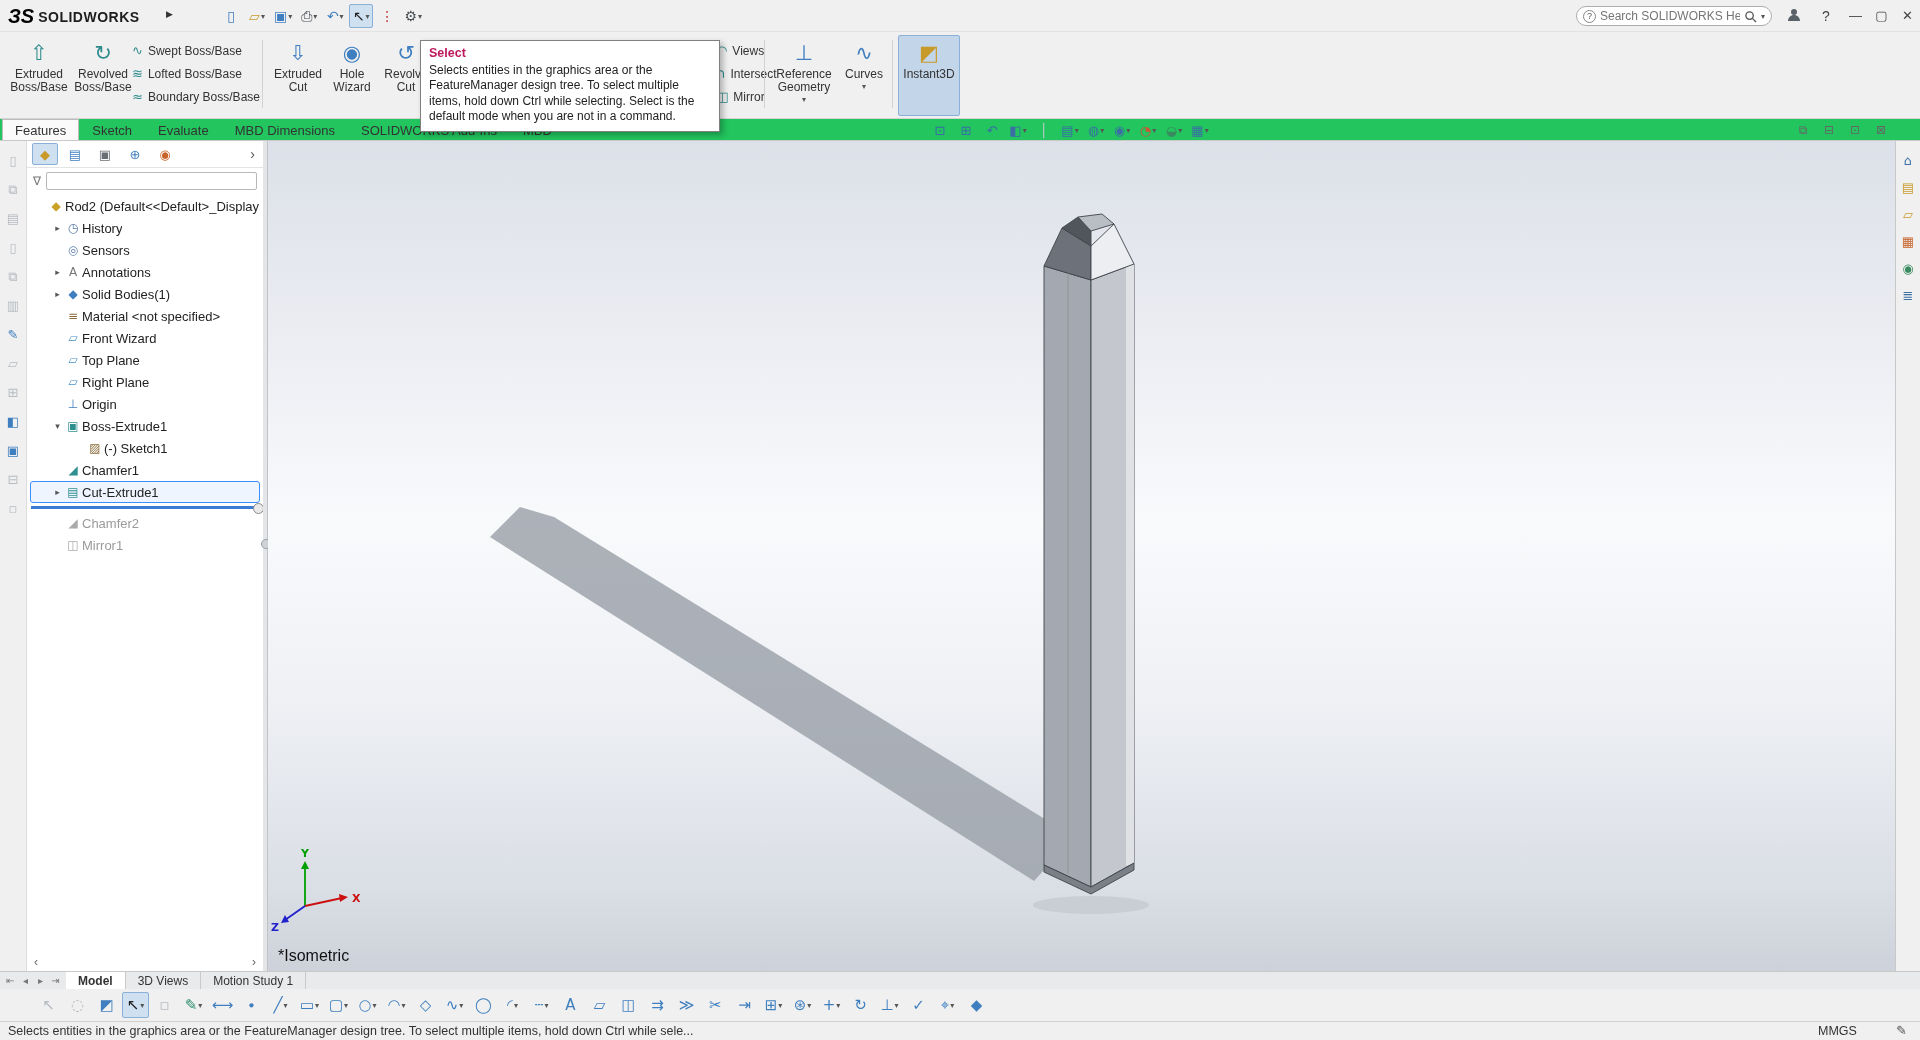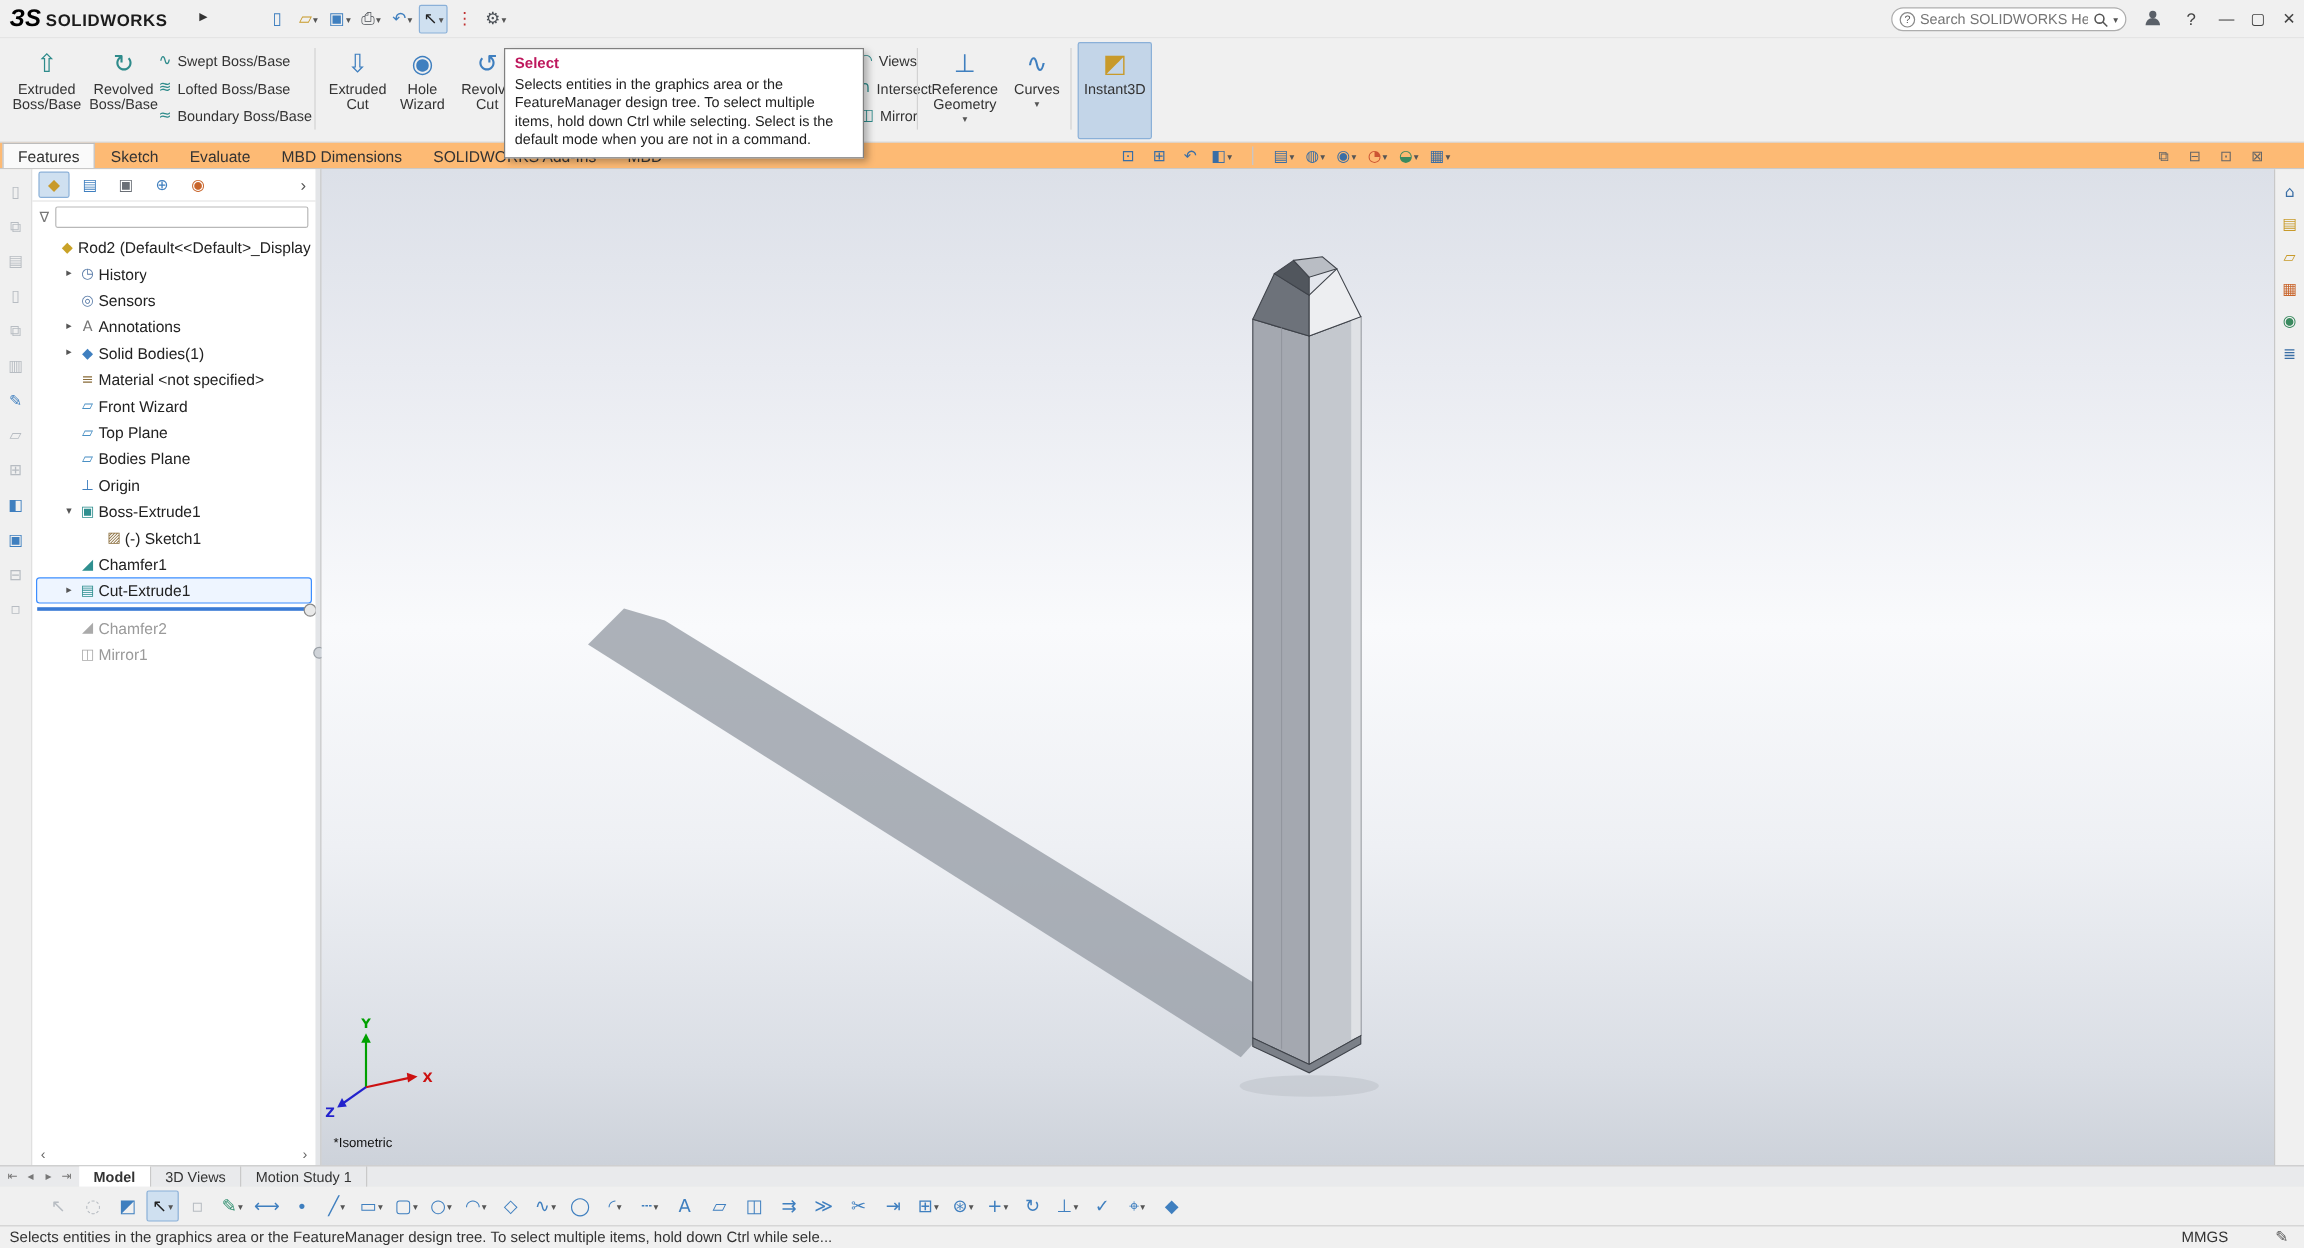--- a/index.html
+++ b/index.html
@@ -43,21 +43,21 @@
   .rsmall{position:absolute;display:flex;align-items:center;height:21px;font-size:12px;color:#333;white-space:nowrap;}
   .rsmall .ricon{font-size:13px;margin-right:5px;}
   .rsep{position:absolute;top:8px;height:68px;width:1px;background:#d2d2d2;}
 
   
   #tooltip{left:420px;top:40px;width:300px;background:#ffffff;border:1px solid #808080;box-shadow:3px 3px 6px rgba(0,0,0,.28);padding:5px 8px 7px 8px;z-index:60;}
   #tooltip .tt-title{font-weight:bold;font-size:12.5px;margin-bottom:3px;color:#be185d;}
   #tooltip .tt-body{font-size:12px;line-height:1.28;color:#222;}
 
   
-  #tabstrip{left:0;top:119px;width:1920px;height:22px;background:#fdba74;border-bottom:1px solid #c9c9c9;display:flex;align-items:stretch;padding-left:2px;}
+  #tabstrip{left:0;top:119px;width:1920px;height:22px;background:#22c55e;border-bottom:1px solid #c9c9c9;display:flex;align-items:stretch;padding-left:2px;}
   .rtab{padding:0 12px;font-size:13px;color:#333;display:flex;align-items:center;border:1px solid transparent;border-bottom:none;}
   .rtab.active{background:#fafafa;border-color:#bcbcbc;}
   #headsup{left:927px;top:119px;height:22px;display:flex;align-items:center;z-index:5;}
   #headsup .gbtn{height:20px;font-size:13px;}
   #docwin-controls{left:1790px;top:119px;height:22px;display:flex;align-items:center;z-index:5;}
   #docwin-controls .gbtn{height:20px;font-size:12px;color:#666;}
 
   
   #leftstrip{left:0;top:141px;width:27px;height:830px;background:#f0f0f0;border-right:1px solid #ddd;display:flex;flex-direction:column;align-items:center;padding-top:8px;gap:7px;}
   #leftstrip .gbtn{width:22px;height:22px;font-size:13px;margin:0;}
@@ -86,21 +86,21 @@
   .tree-scroll{position:absolute;bottom:2px;font-size:12px;color:#666;width:14px;text-align:center;}
   #tree-scroll-left{left:2px;} #tree-scroll-right{right:2px;}
 
   
   #splitter{left:263px;top:141px;width:5px;height:830px;background:#e3e5e8;border-right:1px solid #c2c2c2;}
   #splitter::after{content:"";position:absolute;left:-2px;top:398px;width:8px;height:8px;border-radius:50%;background:#cfd3d8;border:1px solid #9aa0a6;}
 
   
   #viewport{left:268px;top:141px;width:1627px;height:830px;overflow:hidden;
     background:linear-gradient(180deg,#dce0e8 0%,#e9ebf1 20%,#f9fafc 46%,#eef0f4 68%,#dadee5 90%,#cdd2da 100%);}
-  #view-label{position:absolute;left:10px;top:806px;font-size:11px;color:#111;}
+  #view-label{position:absolute;left:10px;top:806px;font-size:16px;color:#111;}
 
   
   #taskpane{left:1895px;top:141px;width:25px;height:830px;background:#f0f0f0;border-left:1px solid #c8c8c8;display:flex;flex-direction:column;align-items:center;padding-top:8px;gap:5px;}
   #taskpane .gbtn{width:22px;height:22px;font-size:13px;margin:0;}
 
   
   #doctabs{left:0;top:971px;width:1920px;height:18px;background:#e9eaec;border-top:1px solid #c9c9c9;display:flex;align-items:stretch;font-size:12px;}
   #doctab-nav{display:flex;align-items:center;padding:0 3px;}
   #doctab-nav .gbtn{height:15px;min-width:13px;font-size:10px;color:#777;padding:0;margin:0 1px;}
   .dtab{padding:0 12px;display:flex;align-items:center;border-right:1px solid #c9c9c9;color:#333;}
@@ -419,21 +419,21 @@
         <span class="tlabel">Front Wizard</span>
       </div>
       <div class="trow indent1">
         <span class="exp"></span>
         <span class="ticon" style="color: rgb(74, 144, 196);">▱</span>
         <span class="tlabel">Top Plane</span>
       </div>
       <div class="trow indent1">
         <span class="exp"></span>
         <span class="ticon" style="color: rgb(74, 144, 196);">▱</span>
-        <span class="tlabel">Bodies Plane</span>
+        <span class="tlabel">Right Plane</span>
       </div>
       <div class="trow indent1">
         <span class="exp"></span>
         <span class="ticon" style="color: rgb(63, 127, 191);">⊥</span>
         <span class="tlabel">Origin</span>
       </div>
       <div class="trow indent1">
         <span class="exp">▾</span>
         <span class="ticon" style="color: rgb(47, 143, 143);">▣</span>
         <span class="tlabel">Boss-Extrude1</span>

